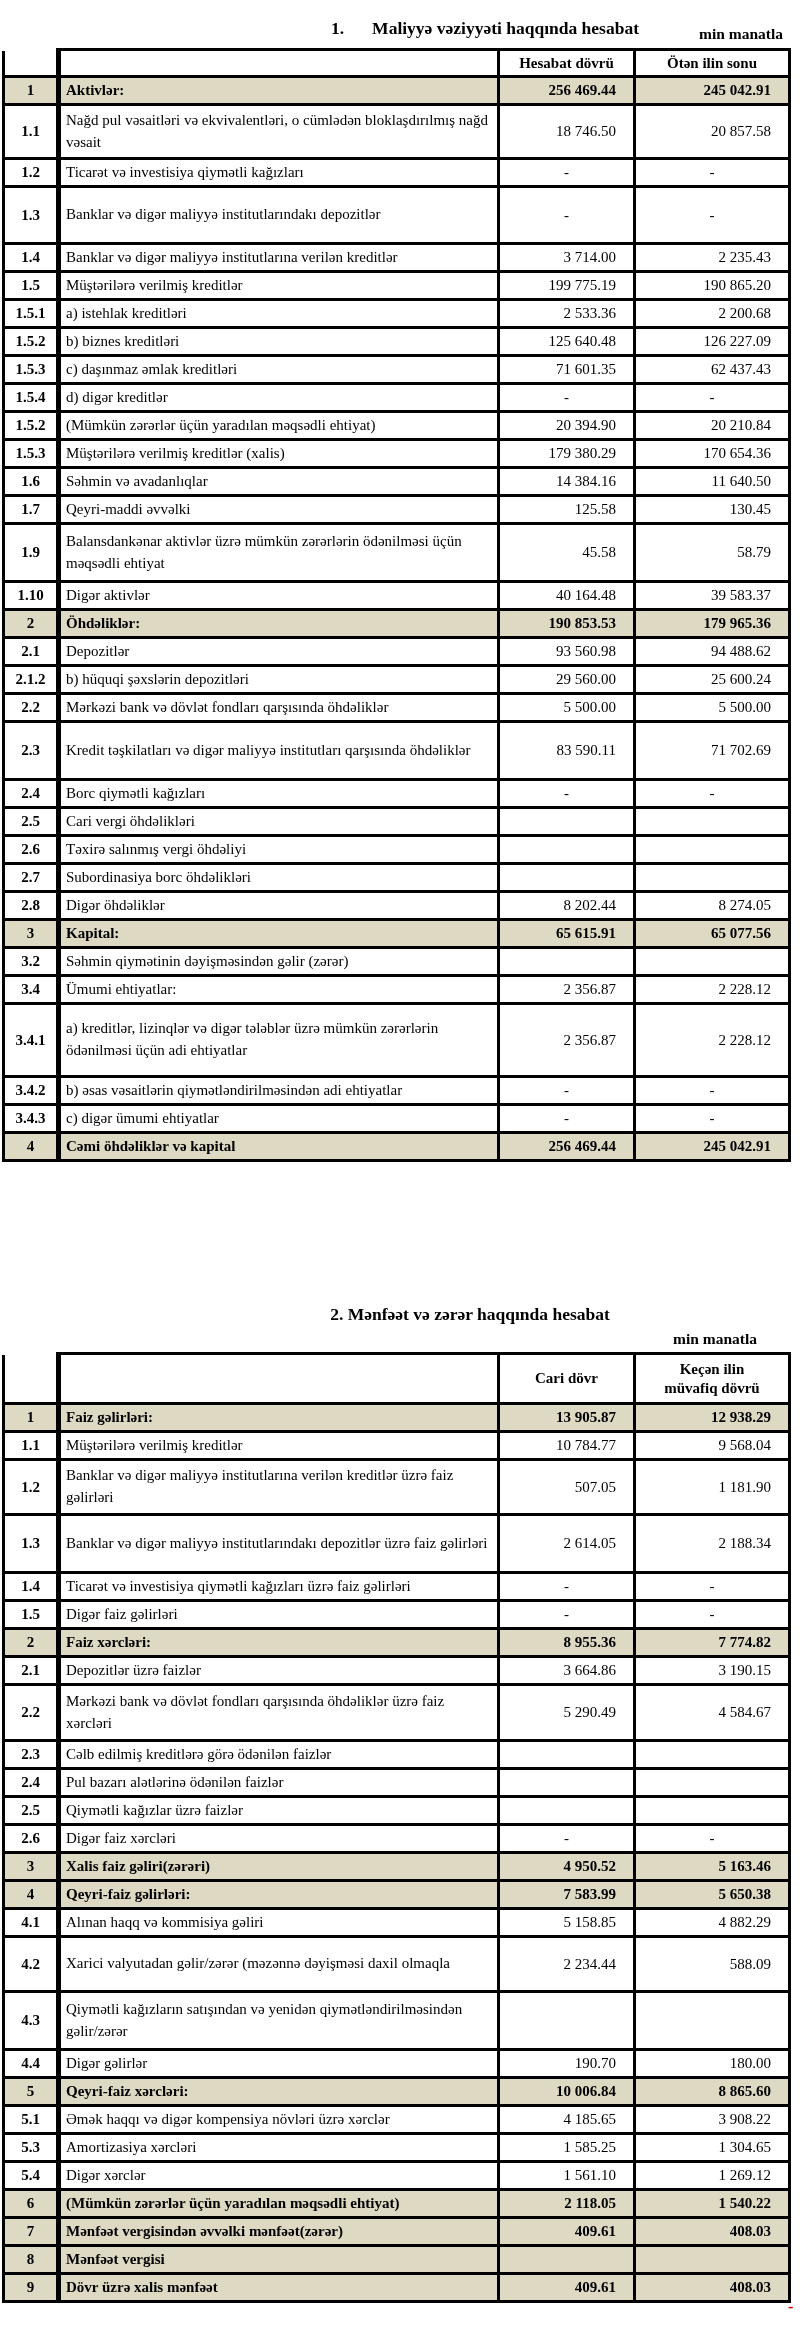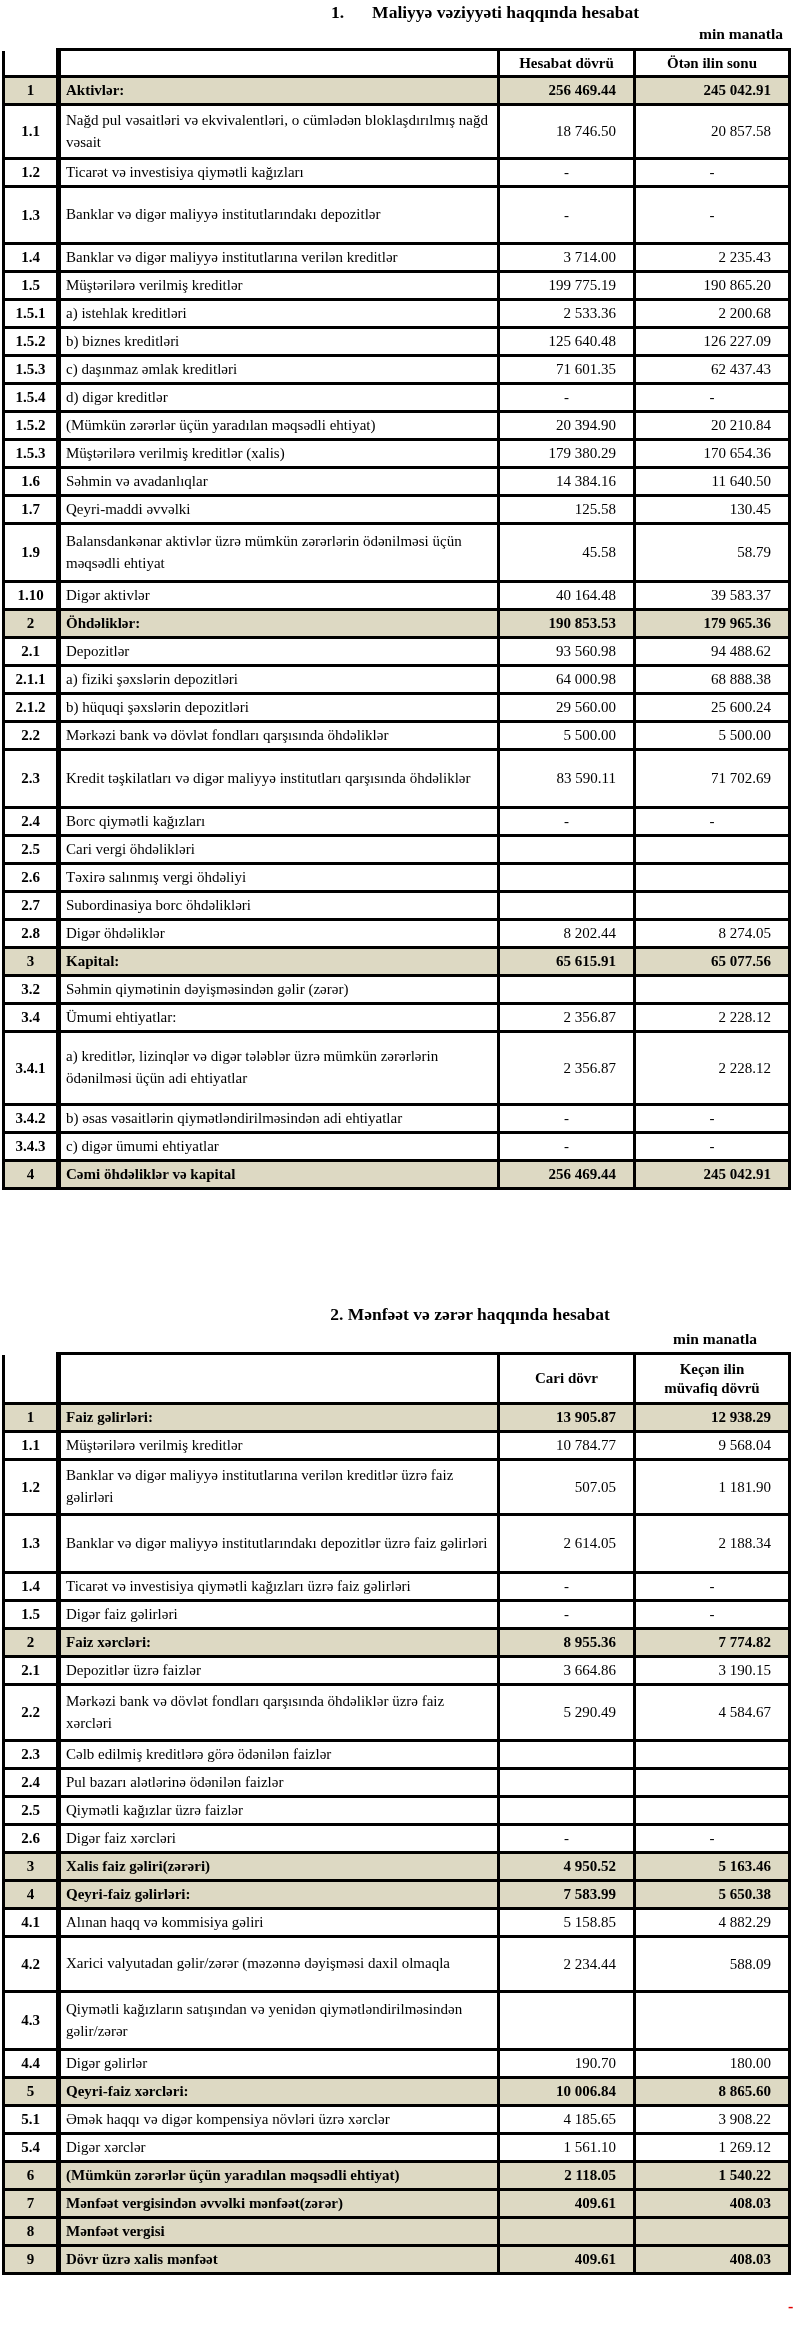--- a/index.html
+++ b/index.html
@@ -1,19 +1,19 @@
 <!DOCTYPE html>
 <html><head>
 <meta charset="utf-8">
 <style>
   html,body{margin:0;padding:0;background:#fff;}
   .page{position:relative;width:800px;height:2347px;background:#fff;overflow:hidden;
         font-family:"Liberation Serif","DejaVu Serif",serif;color:#000;}
   .doc-title{position:absolute;font-weight:bold;font-size:17.5px;white-space:nowrap;text-align:center;}
-  #title1{top:2px;left:170px;width:630px;font-family:Liberation Serif, serif;}
+  #title1{top:18px;left:170px;width:630px;font-family:Liberation Serif, serif;}
   #title1 .tnum{margin-right:28px;}
   #title2{top:1304px;left:140px;width:660px;}
   .unit{position:absolute;font-weight:bold;font-size:15.5px;text-align:right;}
   #unit1{top:25px;left:486px;width:297px;}
   #unit2{top:1330px;left:440px;width:317px;}
   table.fin{position:absolute;left:2px;border-collapse:collapse;table-layout:fixed;width:786px;background:#fff;}
   #table1{top:48px;}
   #table2{top:1352px;}
   .fin td{border:3px solid #000;font-size:15px;padding:1px 4px;vertical-align:middle;overflow:hidden;}
   .fin td.no{text-align:center;font-weight:bold;border-right-width:5px;padding:1px 1px;}
@@ -156,26 +156,20 @@
           <td class="val">190 853.53</td>
           <td class="val">179 965.36</td>
         </tr>
         <tr style="height: 28px;">
           <td class="no">2.1</td>
           <td class="label">Depozitlər</td>
           <td class="val">93 560.98</td>
           <td class="val">94 488.62</td>
         </tr>
         <tr style="height: 28px;">
-          <td class="no">2.1.1</td>
-          <td class="label">a) fiziki şəxslərin depozitləri</td>
-          <td class="val">64 000.98</td>
-          <td class="val">68 888.38</td>
-        </tr>
-        <tr style="height: 28px;">
           <td class="no">2.1.2</td>
           <td class="label">b) hüquqi şəxslərin depozitləri</td>
           <td class="val">29 560.00</td>
           <td class="val">25 600.24</td>
         </tr>
         <tr style="height: 28px;">
           <td class="no">2.2</td>
           <td class="label">Mərkəzi bank və dövlət fondları qarşısında öhdəliklər</td>
           <td class="val">5 500.00</td>
           <td class="val">5 500.00</td>
@@ -400,20 +394,26 @@
           <td class="val">10 006.84</td>
           <td class="val">8 865.60</td>
         </tr>
         <tr style="height: 28px;">
           <td class="no">5.1</td>
           <td class="label">Əmək haqqı və digər kompensiya növləri üzrə xərclər</td>
           <td class="val">4 185.65</td>
           <td class="val">3 908.22</td>
         </tr>
         <tr style="height: 28px;">
+          <td class="no">5.3</td>
+          <td class="label">Amortizasiya xərcləri</td>
+          <td class="val">1 585.25</td>
+          <td class="val">1 304.65</td>
+        </tr>
+        <tr style="height: 28px;">
           <td class="no">5.4</td>
           <td class="label">Digər xərclər</td>
           <td class="val">1 561.10</td>
           <td class="val">1 269.12</td>
         </tr>
         <tr class="section" style="height: 28px;">
           <td class="no">6</td>
           <td class="label">(Mümkün zərərlər üçün yaradılan məqsədli ehtiyat)</td>
           <td class="val">2 118.05</td>
           <td class="val">1 540.22</td>

